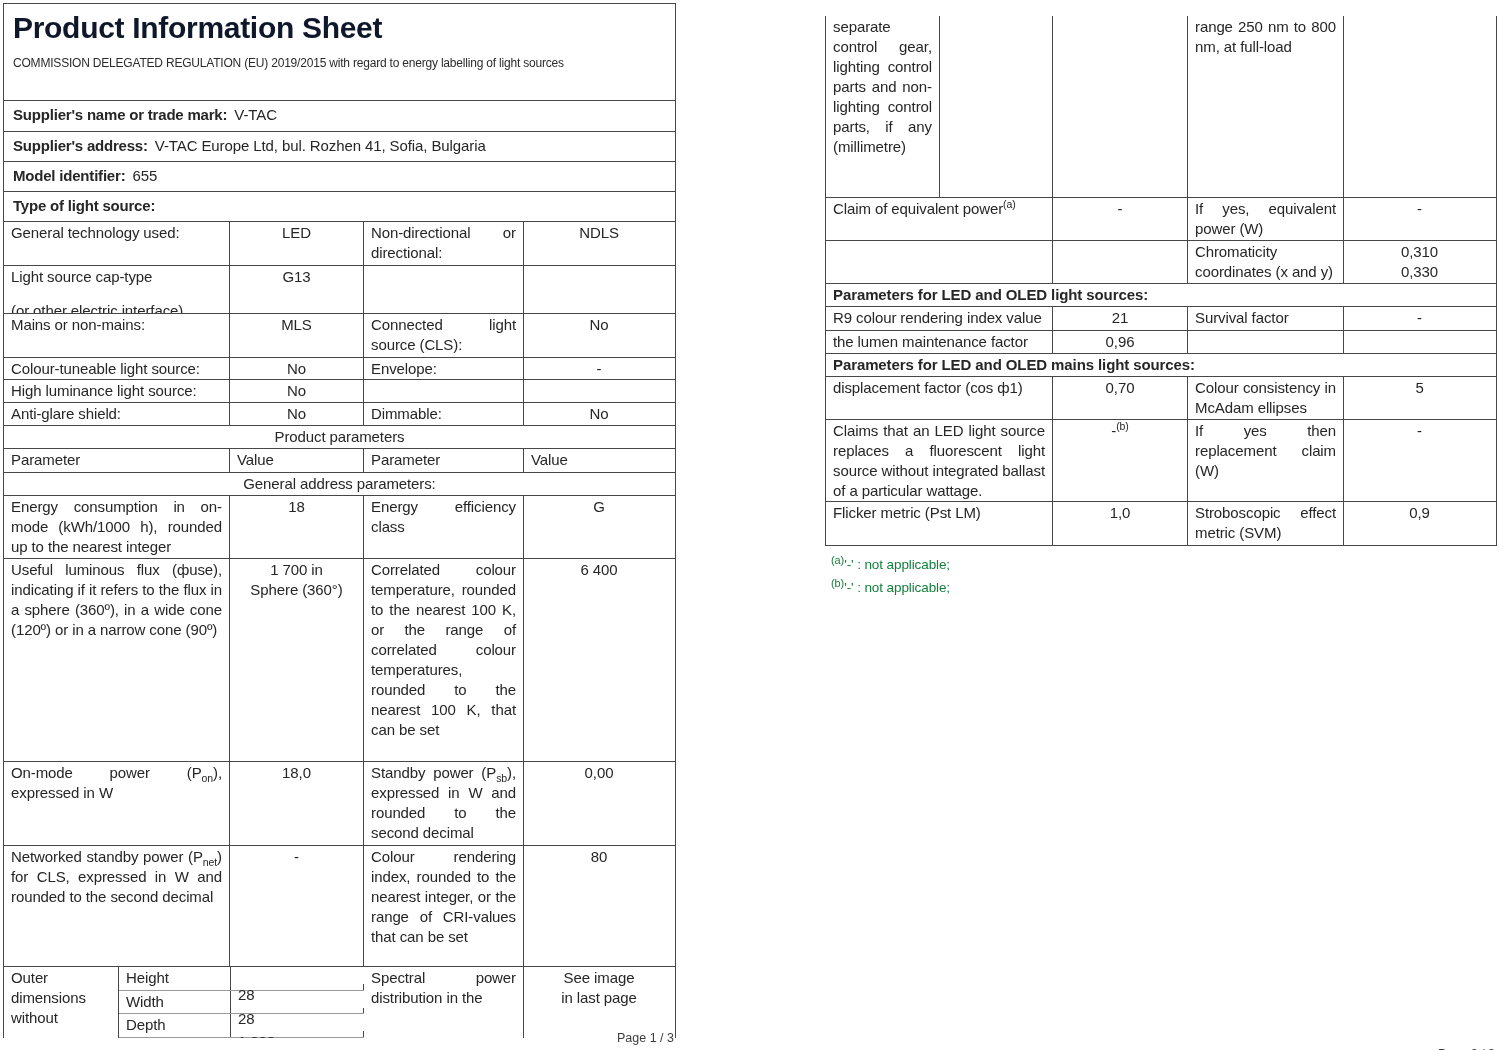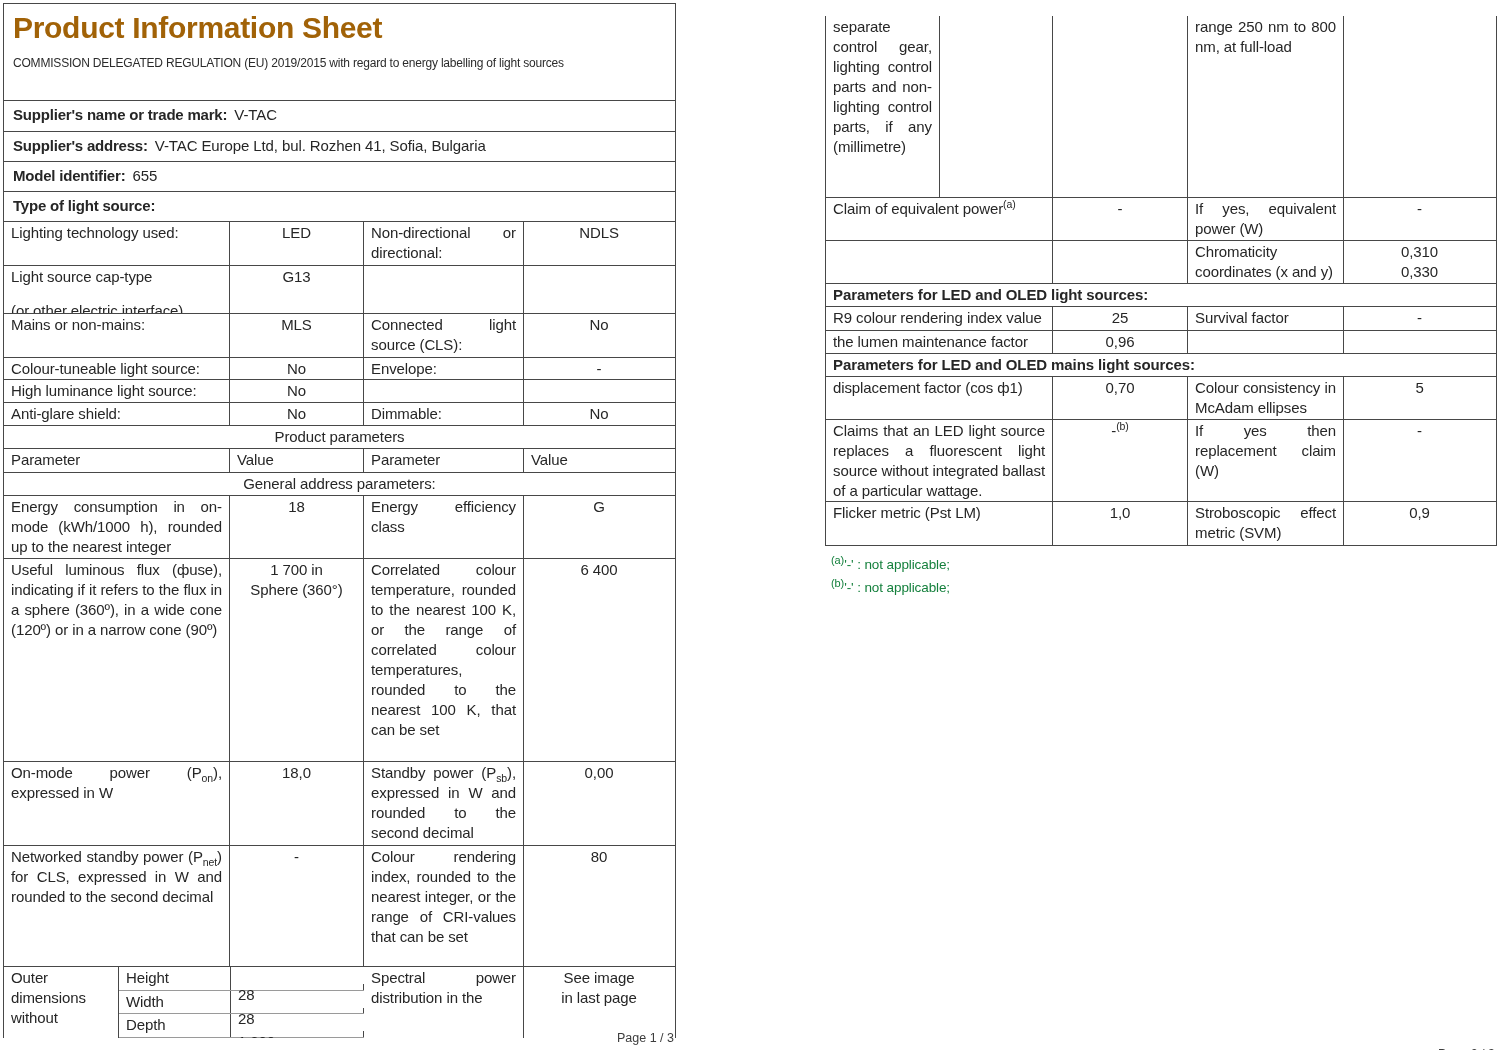--- a/index.html
+++ b/index.html
@@ -29,21 +29,21 @@
   
   .p1ca{width:115px}.p1nest{width:245px;box-sizing:border-box;}
   .subrow{display:flex;border-bottom:1.5px solid #9a9a9a;box-sizing:border-box;}
   .subk{width:112px;box-sizing:border-box;border-right:1.5px solid #474747;padding:1px 7px;}
   .subv{width:133px;box-sizing:border-box;border-right:1.5px solid #474747;padding:1px 7px;text-align:left;margin-top:17px;}
   
   .p2c1{width:227px}.p2c2{width:135px}.p2c3{width:156px}.p2c4{width:151px}
   .p2ca{width:114px}.p2cb{width:113px}
 
   .titlebox{height:97px;border-bottom:1.5px solid #474747;box-sizing:border-box;padding:6px 12px 0 9px;}
-  .title{font-size:30px;line-height:36px;font-weight:bold;color:#a16207;letter-spacing:-0.3px;}
+  .title{font-size:30px;line-height:36px;font-weight:bold;color:#0f172a;letter-spacing:-0.3px;}
   .subtitle{margin-top:7px;font-size:12px;line-height:21px;letter-spacing:-0.2px;color:#2b2b2b;}
   .inforow{border-bottom:1.5px solid #474747;box-sizing:border-box;padding:4px 9px 0 9px;}
   .inforow b{letter-spacing:-0.2px;}
   .inforow .iv{margin-left:7px;}
 
   sub{font-size:10.5px;line-height:0;}
   sup{font-size:10.5px;line-height:0;}
   .footnotes{padding:7px 0 0 6px;}
   .fnote{font-size:13.5px;line-height:23px;color:#15803d;}
   .fnote sup{font-size:11px;}
@@ -67,21 +67,21 @@
       <b>Supplier's address:</b><span class="iv">V-TAC Europe Ltd, bul. Rozhen 41, Sofia, Bulgaria</span>
     </div>
     <div class="inforow" style="height:30px">
       <b>Model identifier:</b><span class="iv">655</span>
     </div>
     <div class="inforow" style="height:30px">
       <b>Type of light source:</b><span class="iv"></span>
     </div>
 
     <div class="row" style="height:44px">
-      <div class="cell p1c1 desc">Lighting technology used:</div>
+      <div class="cell p1c1 desc">General technology used:</div>
       <div class="cell p1c2 val">LED</div>
       <div class="cell p1c3 desc">Non-directional or directional:</div>
       <div class="cell p1c4 val last">NDLS</div>
     </div>
 
     <div class="row" style="height:48px">
       <div class="cell p1c1 desc">
         <div>Light source cap-type</div>
         <div style="margin-top:14px">(or other electric interface)</div>
       </div>
@@ -212,21 +212,21 @@
       <div class="cell p2c4 val last">0,310
 0,330</div>
     </div>
 
     <div class="row secL" style="height:23px">
       <div style="width:100%">Parameters for LED and OLED light sources:</div>
     </div>
 
     <div class="row" style="height:24px">
       <div class="cell p2c1 desc">R9 colour rendering index value</div>
-      <div class="cell p2c2 val">25</div>
+      <div class="cell p2c2 val">21</div>
       <div class="cell p2c3 desc">Survival factor</div>
       <div class="cell p2c4 val last">-</div>
     </div>
 
     <div class="row" style="height:23px">
       <div class="cell p2c1 desc">the lumen maintenance factor</div>
       <div class="cell p2c2 val">0,96</div>
       <div class="cell p2c3 desc"></div>
       <div class="cell p2c4 val last"></div>
     </div>

